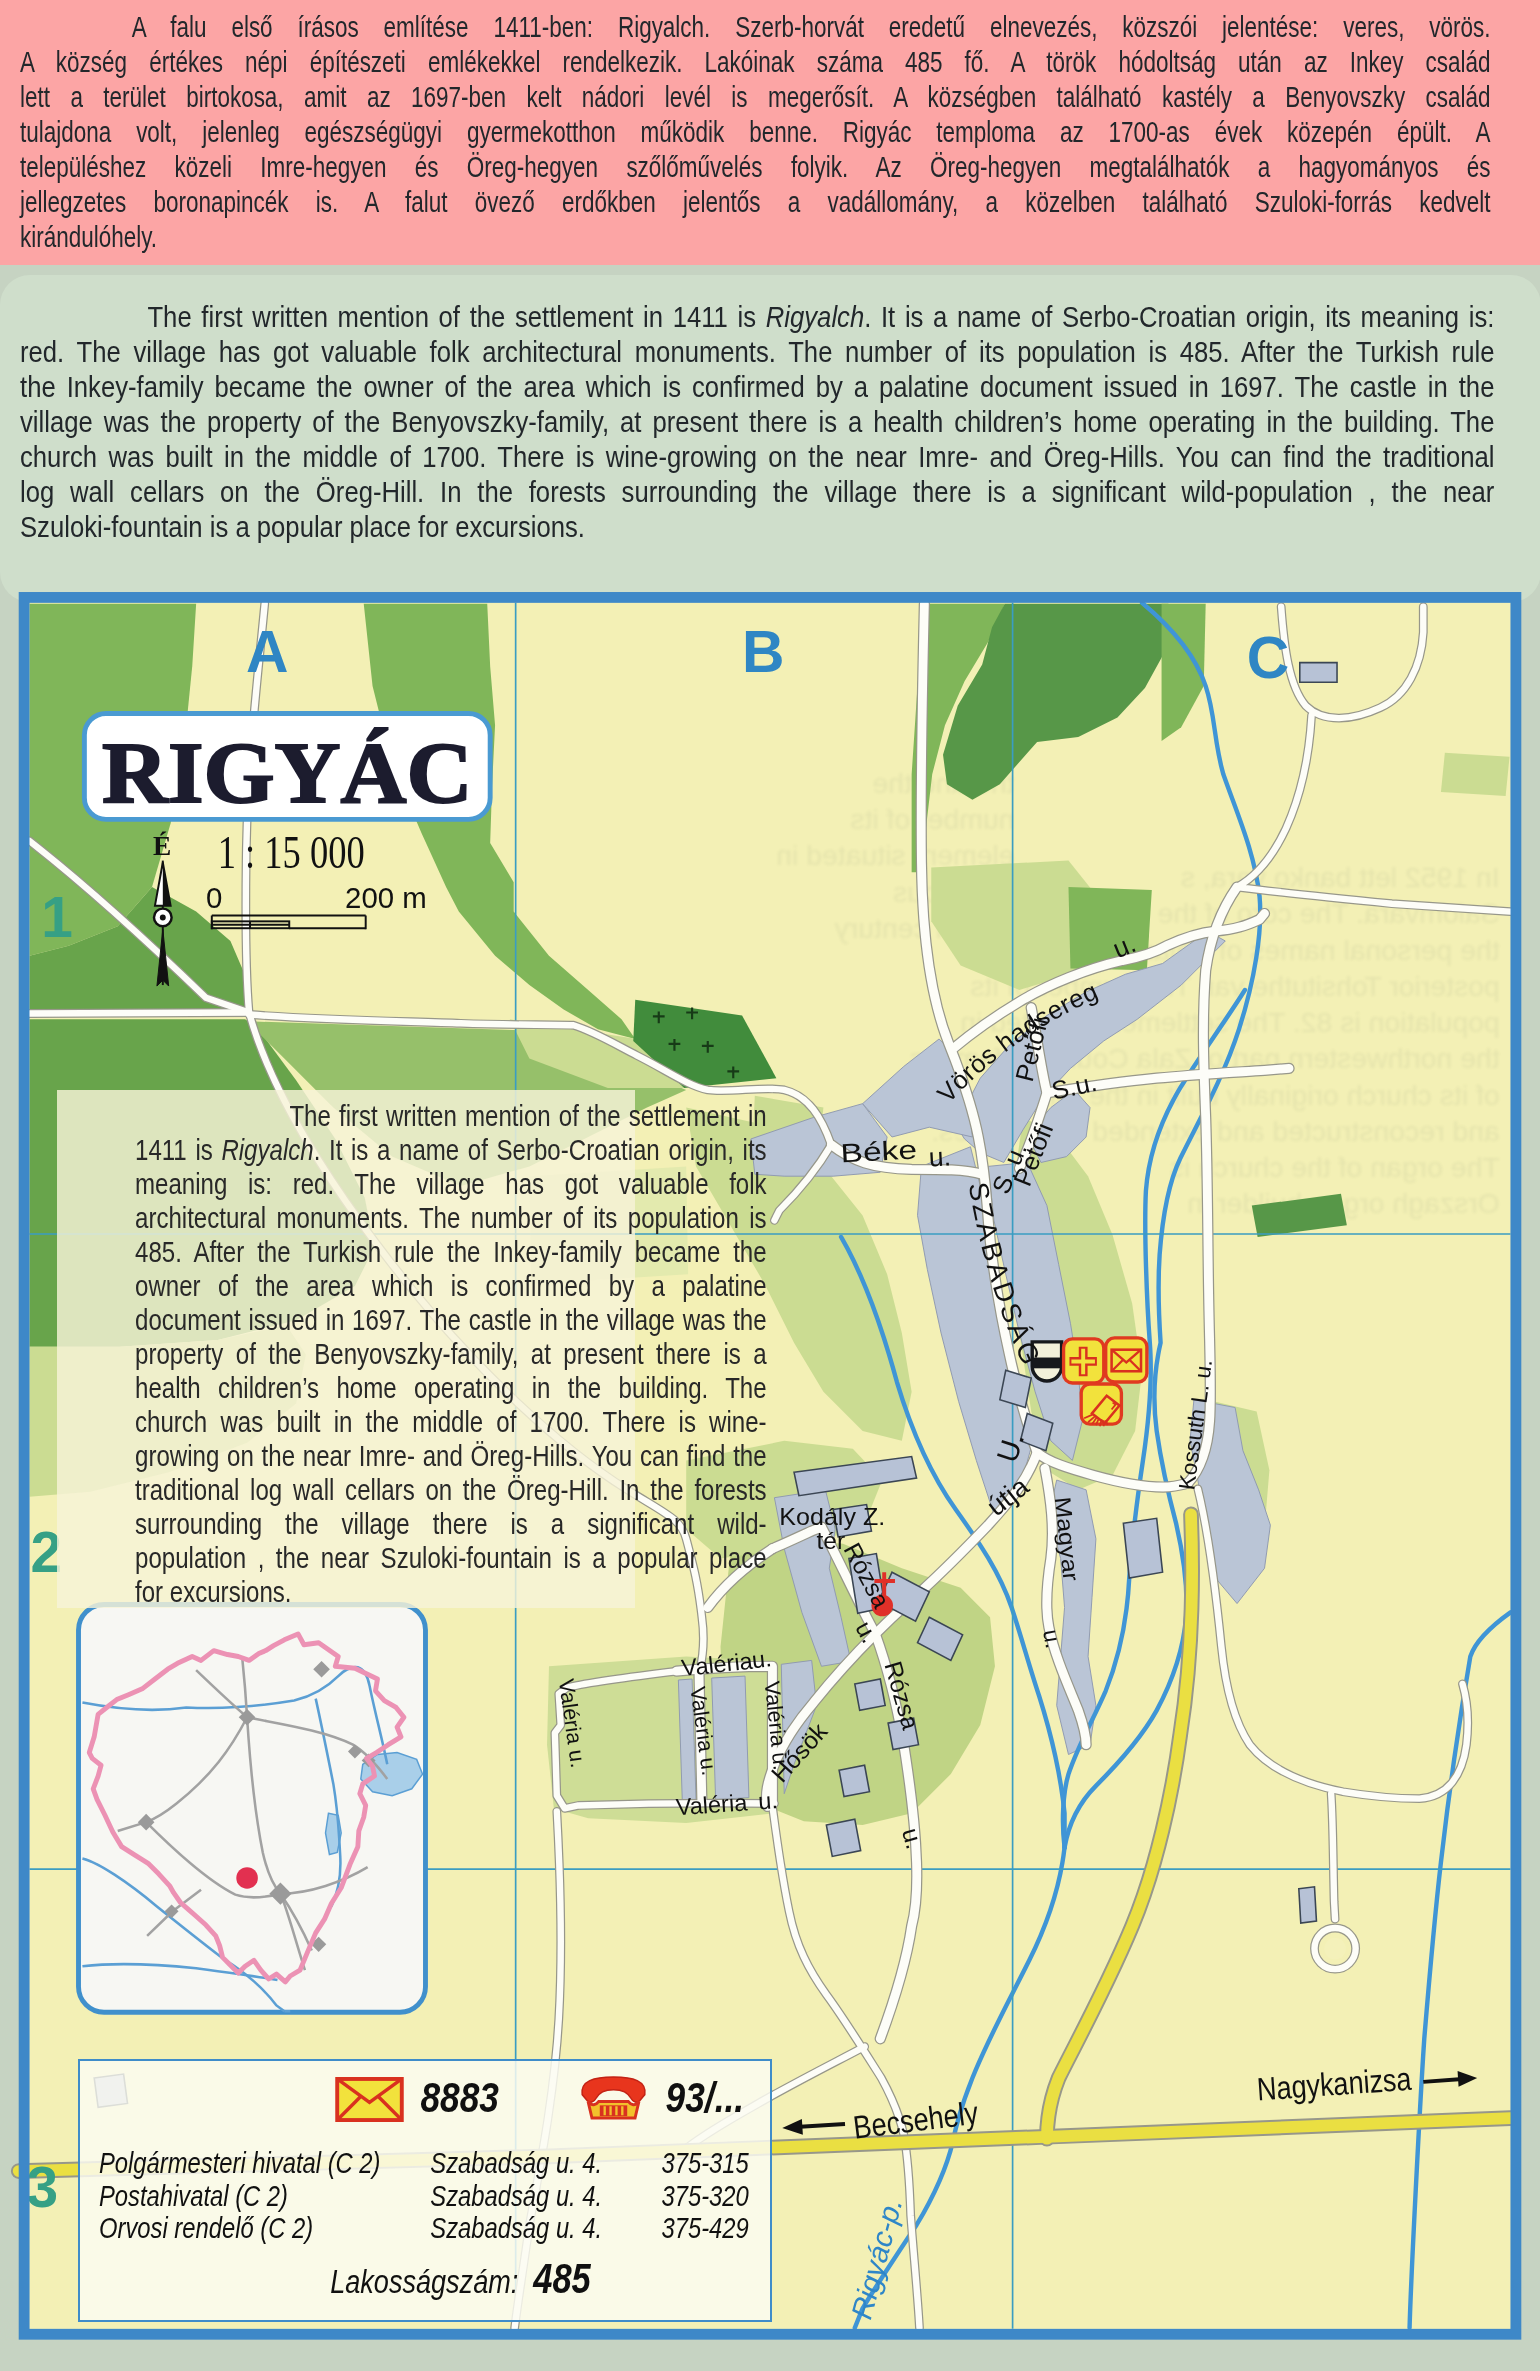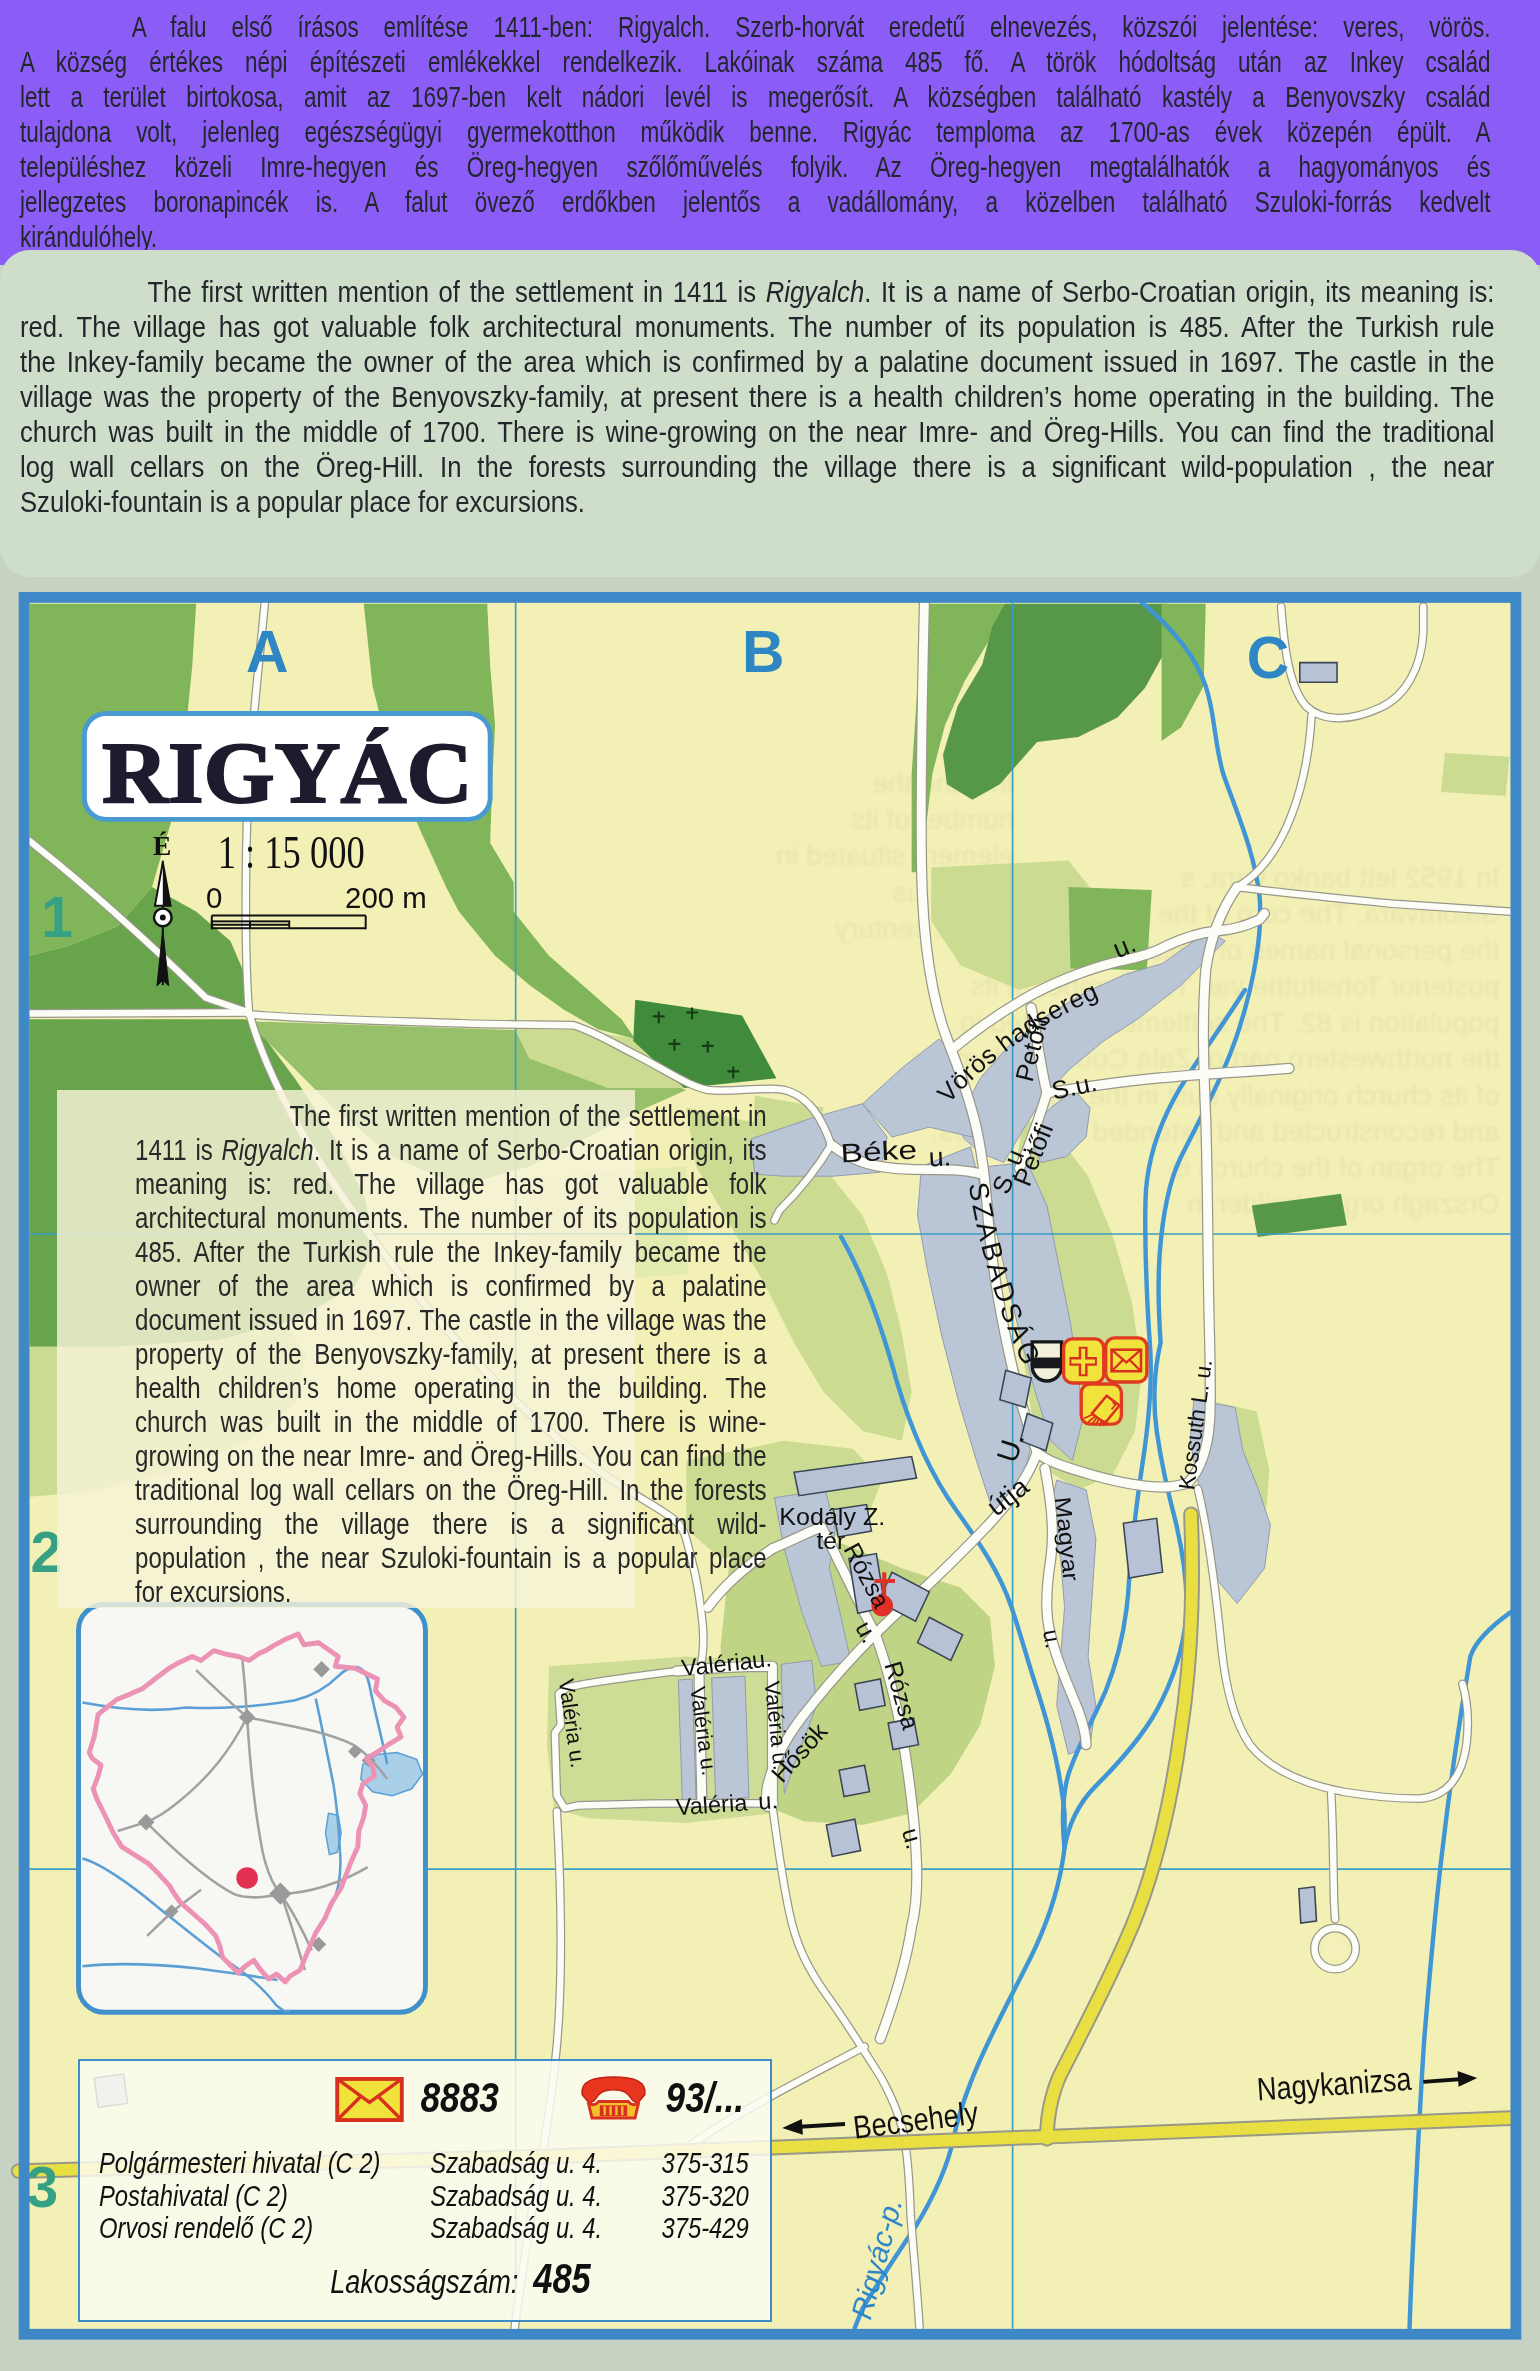--- a/index.html
+++ b/index.html
@@ -1,19 +1,19 @@
 <!DOCTYPE html>
 <html><head>
 <meta charset="utf-8">
 <style>
 *{margin:0;padding:0;box-sizing:border-box;}
 body{width:1541px;height:2372px;}
 .page{position:relative;width:1541px;height:2372px;background:#c6d3c2;overflow:hidden;font-family:"Liberation Sans",sans-serif;}
-.hu{position:absolute;left:0;top:0;width:1541px;height:265px;background:#8b5cf6;color:#22272b;font-size:29px;}
-.en{position:absolute;left:0;top:250px;width:1541px;height:327px;background:#cfdecb;color:#22272b;font-size:29px;border-radius:30px;}
+.hu{position:absolute;left:0;top:0;width:1541px;height:265px;background:#fca5a5;color:#22272b;font-size:29px;}
+.en{position:absolute;left:0;top:275px;width:1541px;height:327px;background:#cfdecb;color:#22272b;font-size:29px;border-radius:30px;}
 .l{height:35px;line-height:35px;text-align:justify;}
 .l::after{content:"";display:inline-block;width:100%;height:0;}
 .ll{height:35px;line-height:35px;}
 .tx{transform-origin:0 0;}
 .hu .tx{position:absolute;left:19.6px;top:9.8px;width:1897px;transform:scaleX(0.7752);}
 .en .tx{position:absolute;left:19.6px;top:24.5px;width:1666px;transform:scaleX(0.885);}
 .ind{padding-left:144px;}
 .ovl{position:absolute;left:57px;top:1090px;width:578px;height:518px;background:rgba(246,243,216,0.82);}
 .ovl .tx{position:absolute;left:78px;top:8.8px;width:761px;color:#282828;font-size:29px;transform:scaleX(0.83);}
 .ovl .l,.ovl .ll{height:34px;line-height:34px;}

